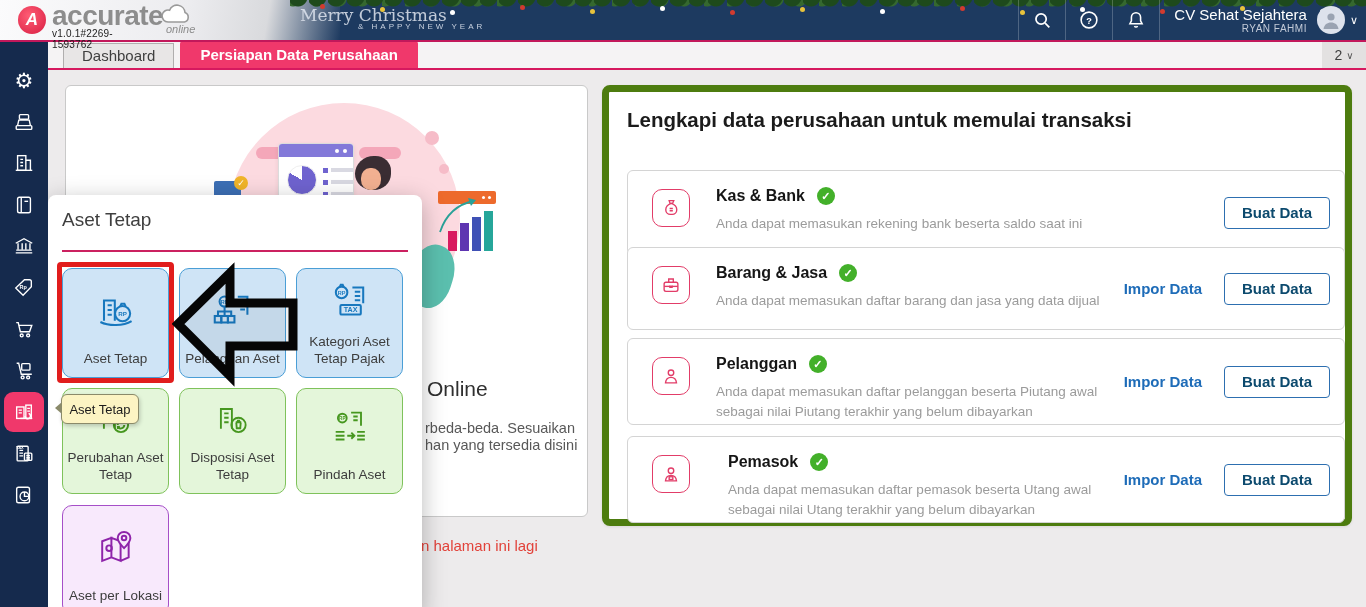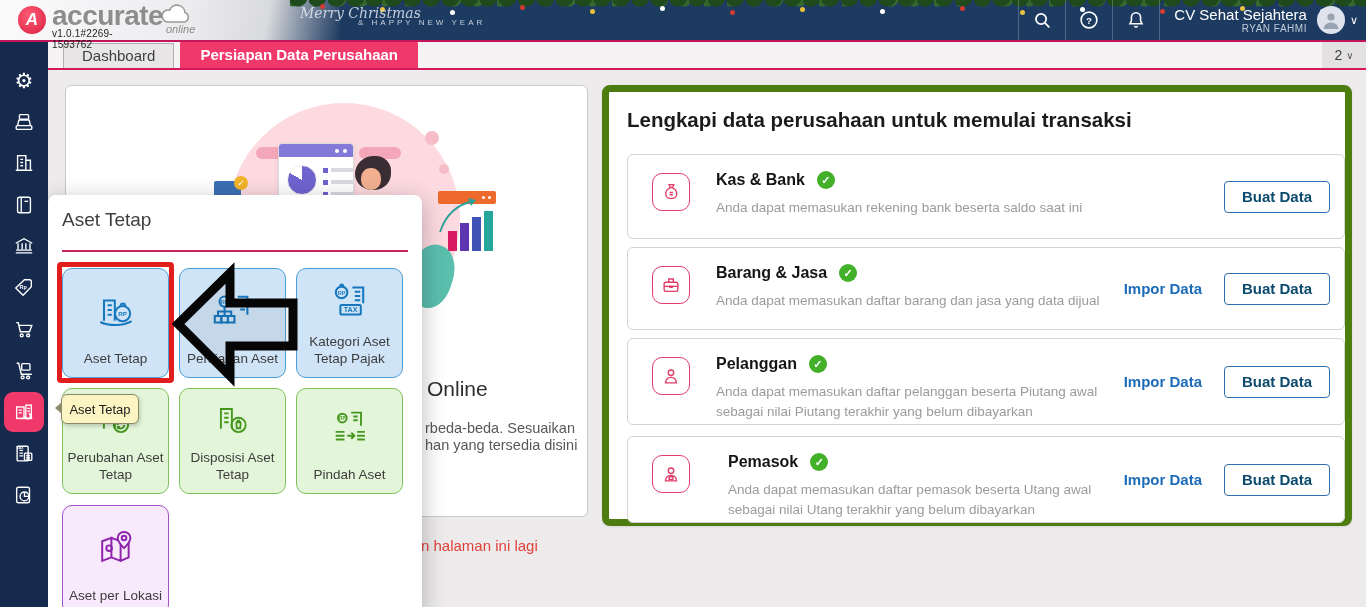--- a/index.html
+++ b/index.html
@@ -25,21 +25,21 @@
       920px 2px 0 0 #e8c33c,1000px 5px 0 0 #ffffff;}
   .logo{position:absolute;left:16px;top:4px;height:34px;}
   .logo-mark{position:absolute;left:2px;top:2px;width:28px;height:28px;border-radius:50%;
     background:radial-gradient(circle at 40% 35%,#ff5d75,#d81d42);color:#fff;font-weight:bold;
     font-size:17px;text-align:center;line-height:28px;font-style:italic;}
   .logo-text{position:absolute;left:36px;top:-4px;font-size:28px;font-weight:600;color:#8d8d8d;letter-spacing:-.5px;}
   .logo-online{position:absolute;left:150px;top:19px;font-size:11px;font-style:italic;color:#8d8d8d;}
   .logo-cloud{position:absolute;left:142px;top:0px;}
   .version{position:absolute;left:36px;top:24px;font-size:10px;color:#1c1c1c;letter-spacing:.2px;}
   .banner-txt{position:absolute;left:300px;top:5px;color:#dfe5ef;}
-  .banner-script{font-family:"DejaVu Serif",serif;font-style:italic;font-size:14px;opacity:.85;}
+  .banner-script{font-family:"DejaVu Serif",serif;font-size:17px;opacity:.85;}
   .banner-caps{font-size:8px;letter-spacing:3px;color:#c9d2e0;margin:-3px 0 0 58px;}
   .hdr-actions{position:absolute;right:0;top:0;height:40px;display:flex;align-items:center;}
   .hdr-sep{width:1px;height:40px;background:rgba(255,255,255,.22);}
   .hdr-icon-btn{width:46px;height:40px;display:flex;align-items:center;justify-content:center;cursor:pointer;}
   .company{text-align:right;margin:0 10px 0 14px;line-height:1.15;}
   .company-name{color:#ffffff;font-size:15px;}
   .user-name{color:#c3cbd8;font-size:10px;letter-spacing:.5px;}
   .avatar{width:28px;height:28px;border-radius:50%;background:#dde2ec;display:flex;align-items:center;justify-content:center;overflow:hidden;}
   .hdr-chevron{color:#fff;font-size:11px;margin:0 8px 0 5px;}
 
@@ -325,21 +325,21 @@
     <div class="teal-leaf"></div>
     <div class="wc-title-frag">Online</div>
     <div class="wc-line" style="left:359px;top:334px;">rbeda-beda. Sesuaikan</div>
     <div class="wc-line" style="left:359px;top:351px;">han yang tersedia disini</div>
   </div>
   <div class="dismiss-frag">n halaman ini lagi</div>
 
   <div class="right-panel">
     <div class="panel-heading">Lengkapi data perusahaan untuk memulai transaksi</div>
 
-    <div class="info-card" style="top:62px;height:85px;">
+    <div class="info-card" style="top:78px;height:85px;">
       <div class="icon-box">
         <svg width="22" height="22" viewBox="0 0 24 24" fill="none" stroke="currentColor" stroke-width="1.5">
           <path d="M10 4h5l-1.3 3h-2.7z"></path>
           <path d="M12.3 7c-3.8 1.2-6 4-6 7a5 5 0 0 0 5 5h2a5 5 0 0 0 5-5c0-3-2.2-5.8-6-7z"></path>
           <path d="M10.5 12.5h3.5M10.5 15h3.5"></path>
         </svg>
       </div>
       <div class="card-main">
         <div class="card-title-row">
           <span class="card-title">Kas &amp; Bank</span>
@@ -440,21 +440,21 @@
           <path d="M24 9h8v15"></path>
             <path d="M26 12.5h4M26 16h4M26 19.5h4"></path>
           <circle cx="13" cy="13" r="4.2"></circle>
           <text x="13" y="15" text-anchor="middle" font-size="4.6" font-weight="bold" fill="currentColor" stroke="none" font-family="Liberation Sans, sans-serif">RP</text>
           <path d="M13 17.2v4M13 21.2H7.5v3.4M13 21.2h5.5v3.4M13 21.2v3.4"></path>
           <rect x="4.8" y="25" width="5.4" height="5.4"></rect>
             <rect x="10.3" y="25" width="5.4" height="5.4"></rect>
             <rect x="15.8" y="25" width="5.4" height="5.4"></rect>
         </svg>
       </div>
-      <div class="plabel">Persiapan Aset</div>
+      <div class="plabel">Pelanggan Aset</div>
     </div>
 
     <div class="pbtn blue r1 c3">
       <div class="picon">
         <svg width="48" height="48" viewBox="0 0 40 40" fill="none" stroke="currentColor" stroke-width="1.7">
           <circle cx="13" cy="12" r="4.8"></circle>
             <path d="M11.5 7.5l.8-1.8h1.6l.8 1.8"></path>
           <text x="13" y="14" text-anchor="middle" font-size="4.6" font-weight="bold" fill="currentColor" stroke="none" font-family="Liberation Sans, sans-serif">RP</text>
           <path d="M22 8h9v13"></path>
             <path d="M24 11.5h4.5M24 15h4.5M24 18.5h4.5"></path>

